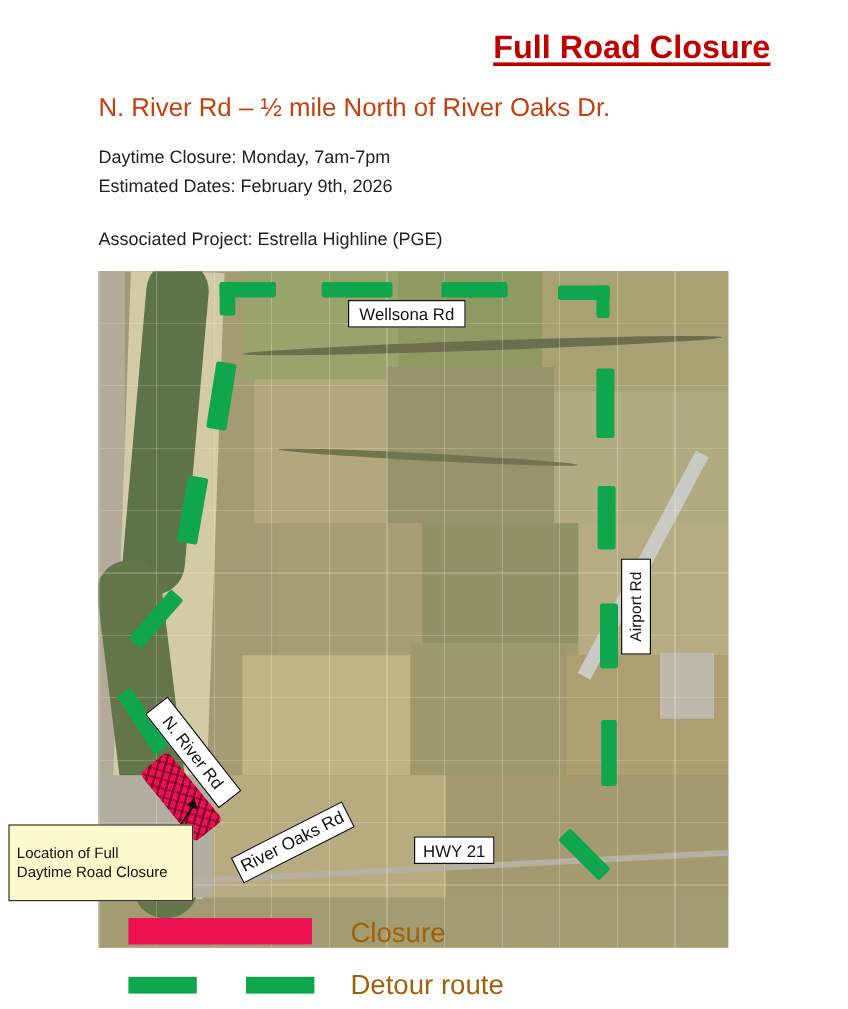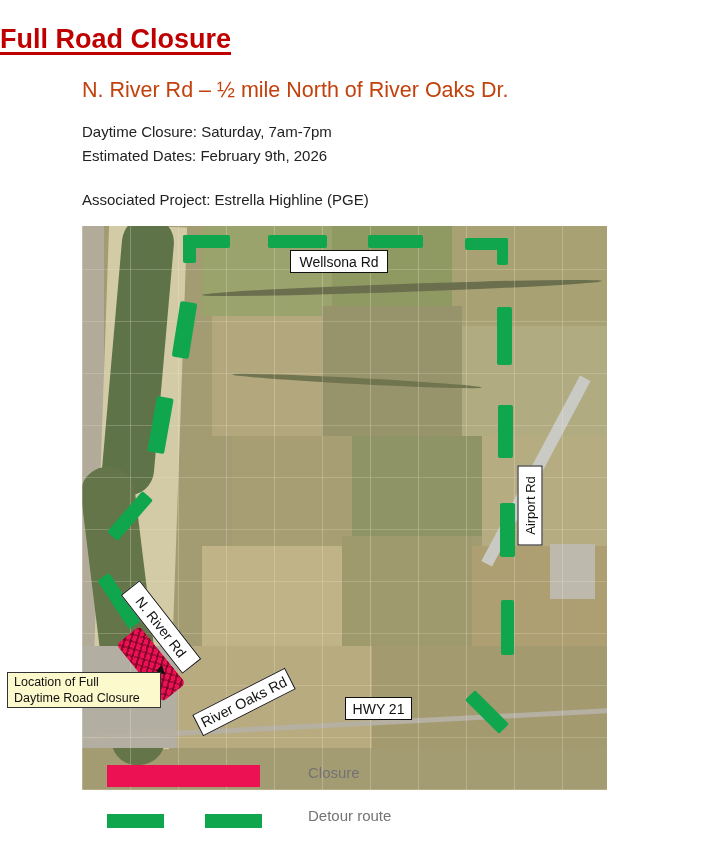--- a/index.html
+++ b/index.html
@@ -9,21 +9,21 @@
     --callout-bg:#FCF9CC;
   }
   *{margin:0;padding:0;box-sizing:border-box;}
   html,body{background:#fff;}
   body{
     width:707px;height:841px;position:relative;overflow:hidden;
     font-family:"Liberation Sans","DejaVu Sans",sans-serif;color:#222;
   }
   
   .title{
-    position:absolute;left:0;top:24px;width:642px;text-align:left;
+    position:absolute;left:0;top:24px;width:642px;text-align:right;
     font-size:27px;font-weight:bold;color:var(--title-red);
     text-decoration:underline;text-underline-offset:4px;text-decoration-thickness:2.5px;
   }
   .subtitle{position:absolute;left:82px;top:78px;font-size:21.5px;color:#c2410c;}
   .detail{position:absolute;left:82px;font-size:15px;color:#222;}
   .detail.d0{top:123px}.detail.d1{top:147px}.detail.d2{top:191px}
   
   .map{
     position:absolute;left:82px;top:226px;width:525px;height:564px;
     background:#a39b72;overflow:hidden;text-align:right;
@@ -52,38 +52,38 @@
     display:flex;align-items:center;justify-content:center;
     font-size:14px;white-space:nowrap;
   }
   .lbl-wellsona{left:208px;top:24px;width:98px;height:23px;}
   .lbl-airport{left:408px;top:267px;width:80px;height:25px;transform:rotate(-90deg);font-size:13px;}
   .lbl-nriver{left:29px;top:389px;width:100px;height:24px;transform:rotate(52deg);}
   .lbl-riveroaks{left:110px;top:464px;width:104px;height:24px;transform:rotate(-27deg);font-size:14.5px;}
   .lbl-hwy46{left:263px;top:471px;width:67px;height:23px;}
   
   .callout{
-    position:absolute;left:7px;top:672px;width:154px;
+    position:absolute;left:7px;top:687px;width:154px;
     background:var(--callout-bg);border:1px solid #333;color:#111;
-    font-size:12.5px;line-height:1.28;padding:1px 6px;z-index:5;
+    font-size:12.5px;line-height:1.28;padding:15px 6px;z-index:5;
   }
   .callout-arrow{position:absolute;left:140px;top:660px;z-index:4;}
   
   .legend-closure-bar{position:absolute;left:107px;top:765px;width:153px;height:22px;background:var(--closure-red);}
   .legend-dash{position:absolute;top:814px;width:57px;height:14px;background:var(--detour-green);}
   .legend-dash.a{left:107px}.legend-dash.b{left:205px}
-  .legend-text{position:absolute;left:292px;font-size:15px;color:#737373;margin-left:16px;}
+  .legend-text{position:absolute;left:292px;font-size:23px;color:#a16207;}
   .legend-text.t0{top:764px}.legend-text.t1{top:807px}
 </style>
 </head>
 <body>
 
 <div class="title">Full Road Closure</div>
 <div class="subtitle">N. River Rd – ½ mile North of River Oaks Dr.</div>
-<div class="detail d0">Daytime Closure: Saturday, 7am-7pm</div>
+<div class="detail d0">Daytime Closure: Monday, 7am-7pm</div>
 <div class="detail d1">Estimated Dates: February 9th, 2026</div>
 <div class="detail d2">Associated Project: Estrella Highline (PGE)</div>
 
 <div class="map">
 
   <div class="patch" style="left:0;top:0;width:22px;height:522px;background:#b3ab9a;"></div>
   <div class="patch" style="left:18px;top:0;width:78px;height:522px;background:#d3cba6;transform:rotate(2deg);"></div>
   <div class="patch" style="left:30px;top:-10px;width:52px;height:280px;background:#5f7349;border-radius:26px;transform:rotate(5deg);"></div>
   <div class="patch" style="left:14px;top:240px;width:54px;height:300px;background:#637549;border-radius:26px;transform:rotate(-7deg);"></div>
   <div class="patch" style="left:120px;top:0;width:130px;height:90px;background:#9aa36c;"></div>

